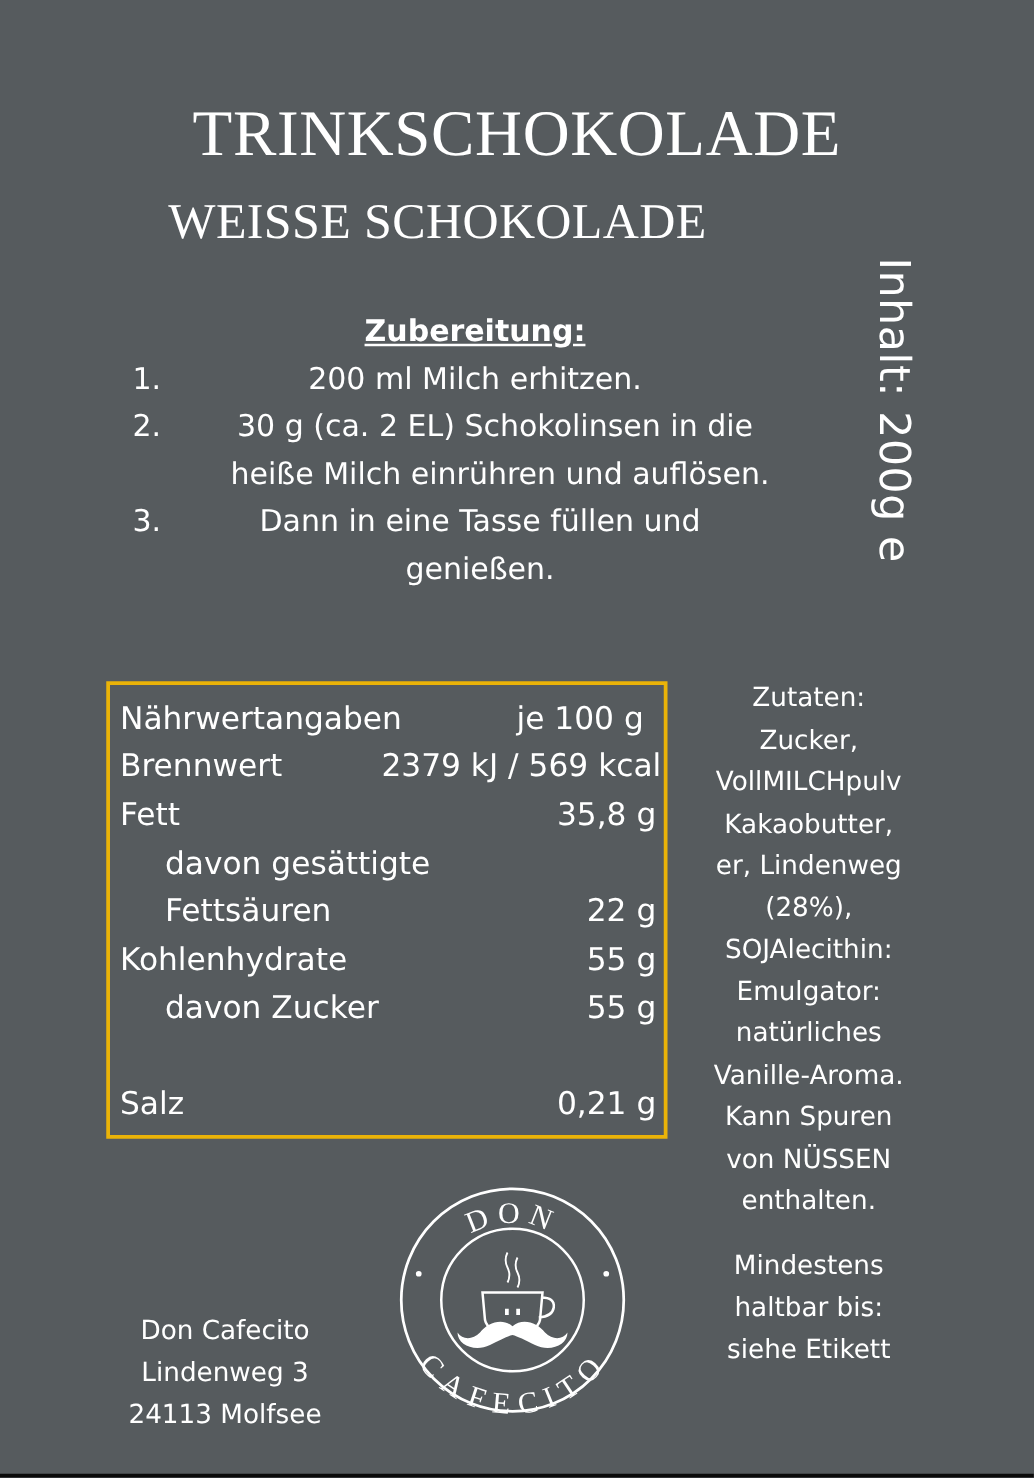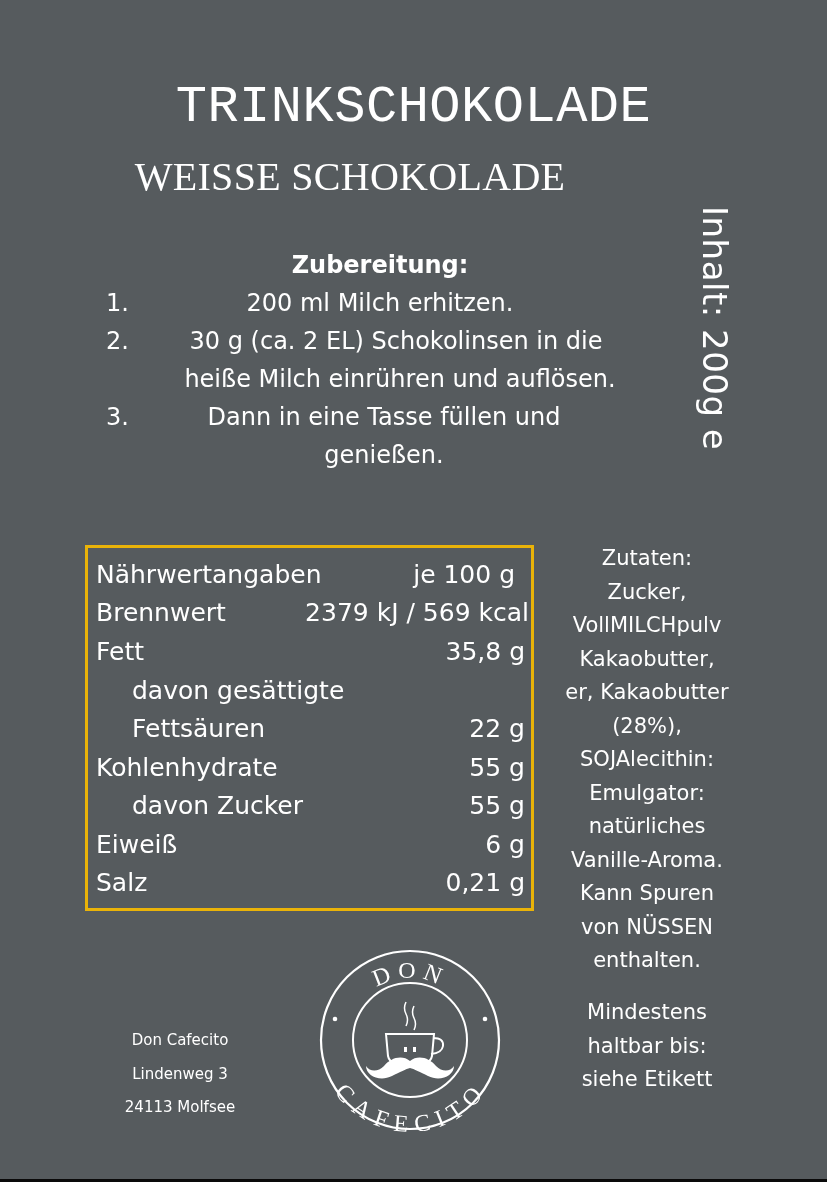--- a/index.html
+++ b/index.html
@@ -5,31 +5,31 @@
   html, body { margin: 0; padding: 0; }
   body {
     width: 827px; height: 1182px; position: relative; overflow: hidden;
     background: #565b5e; color: #ffffff;
     font-family: "DejaVu Sans", sans-serif;
   }
   .bottom-strip { position: absolute; left: 0; bottom: 0; width: 827px; height: 3px; background: #0a0a0a; }
 
   .title {
     position: absolute; left: 0; width: 827px; top: 78px; text-align: center;
-    font-family: Liberation Mono, monospace;
+    font-family: Liberation Serif, serif;
     font-size: 52px; letter-spacing: 0.5px; font-weight: normal; line-height: 60px;
   }
   .subtitle {
     position: absolute; left: 0; width: 700px; top: 153px; text-align: center;
     font-family: "Liberation Serif", "DejaVu Serif", serif;
     font-size: 40px; line-height: 48px; letter-spacing: 0.3px;
   }
 
   .prep { position: absolute; left: 96px; top: 246px; width: 560px; font-size: 24px; line-height: 38px; }
-  .prep-heading { text-align: center; font-weight: bold; padding-left: 8px; }
+  .prep-heading { text-align: center; font-weight: bold; padding-left: 8px; text-decoration: underline; }
   .prep-row { position: relative; text-align: center; }
   .prep-num { position: absolute; left: 10px; top: 0; }
   .prep-row.two .prep-text { padding-left: 40px; }
 
   .inhalt {
     position: absolute; left: 695px; top: 206px;
     writing-mode: vertical-rl; font-size: 34px; line-height: 40px; letter-spacing: 0.5px;
   }
 
   .nutri {
@@ -42,22 +42,22 @@
   .nutri-row .val { position: absolute; right: 0; top: 0; white-space: nowrap; }
   .nutri-row.indent .lbl { left: 36px; }
 
   .zutaten {
     position: absolute; left: 552px; top: 542px; width: 190px;
     text-align: center; font-size: 21px; line-height: 33.5px;
   }
   .zutaten b { font-weight: normal; }
 
   .address {
-    position: absolute; left: 80px; top: 1024px; width: 200px; text-align: center;
-    font-size: 15px; line-height: 33.5px;
+    position: absolute; left: 80px; top: 1048px; width: 200px; text-align: center;
+    font-size: 21px; line-height: 33.5px;
   }
   .mhd {
     position: absolute; left: 552px; top: 996px; width: 190px; text-align: center;
     font-size: 21px; line-height: 33.5px; font-weight: normal;
   }
 
   .logo { position: absolute; left: 318px; top: 948px; width: 184px; height: 184px; }
 </style>
 </head>
 <body>
@@ -111,36 +111,32 @@
     <span class="val">22 g</span>
   </div>
   <div class="nutri-row" style="top:201px">
     <span class="lbl">Kohlenhydrate</span>
     <span class="val">55 g</span>
   </div>
   <div class="nutri-row indent" style="top:239px">
     <span class="lbl">davon Zucker</span>
     <span class="val">55 g</span>
   </div>
-  <div class="nutri-row" style="top:278px">
-    <span class="lbl">Eiweiß</span>
-    <span class="val">6 g</span>
-  </div>
   <div class="nutri-row" style="top:316px">
     <span class="lbl">Salz</span>
     <span class="val">0,21 g</span>
   </div>
 </div>
 
 <div class="zutaten">
   <div><b>Zutaten:</b></div>
   <div>Zucker,</div>
   <div><span>Voll</span><b>MILCH</b><span>pulv</span></div>
   <div>Kakaobutter,</div>
-  <div>er, Kakaobutter</div>
+  <div>er, Lindenweg</div>
   <div>(28%),</div>
   <div><b>SOJA</b><span>lecithin:</span></div>
   <div>Emulgator:</div>
   <div>natürliches</div>
   <div>Vanille-Aroma.</div>
   <div>Kann Spuren</div>
   <div><span style="white-space:pre">von </span><b>NÜSSEN</b></div>
   <div>enthalten.</div>
 </div>
 

